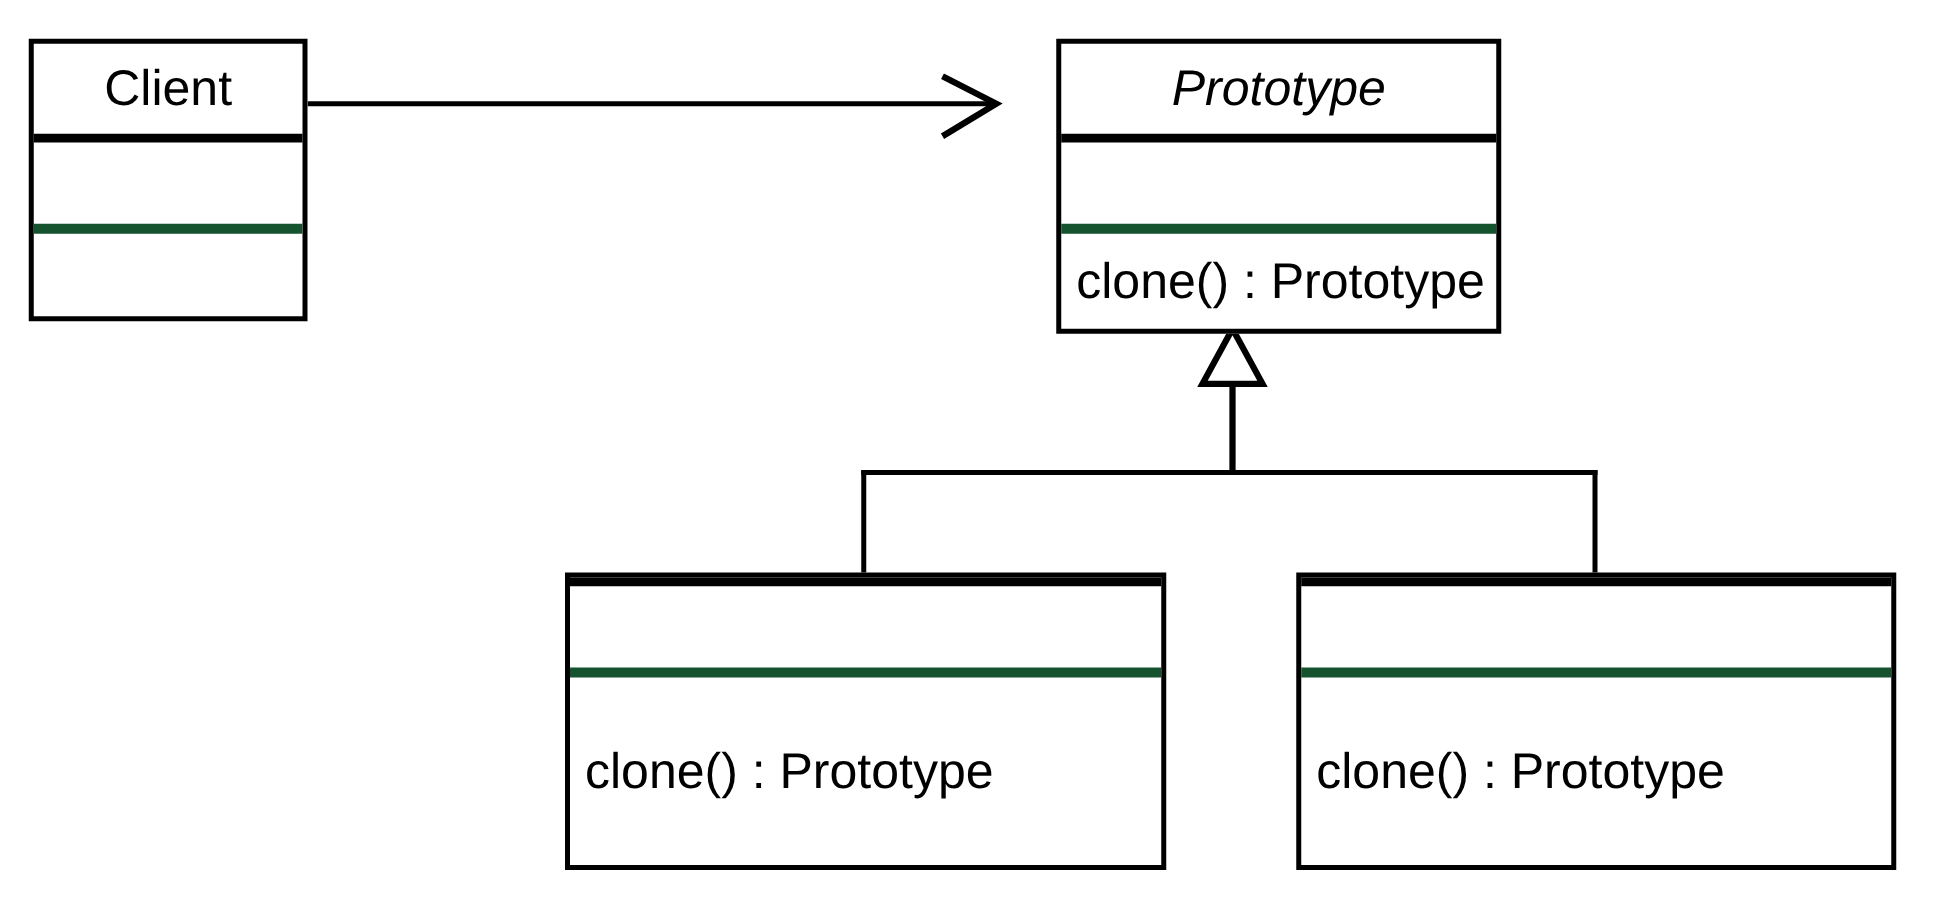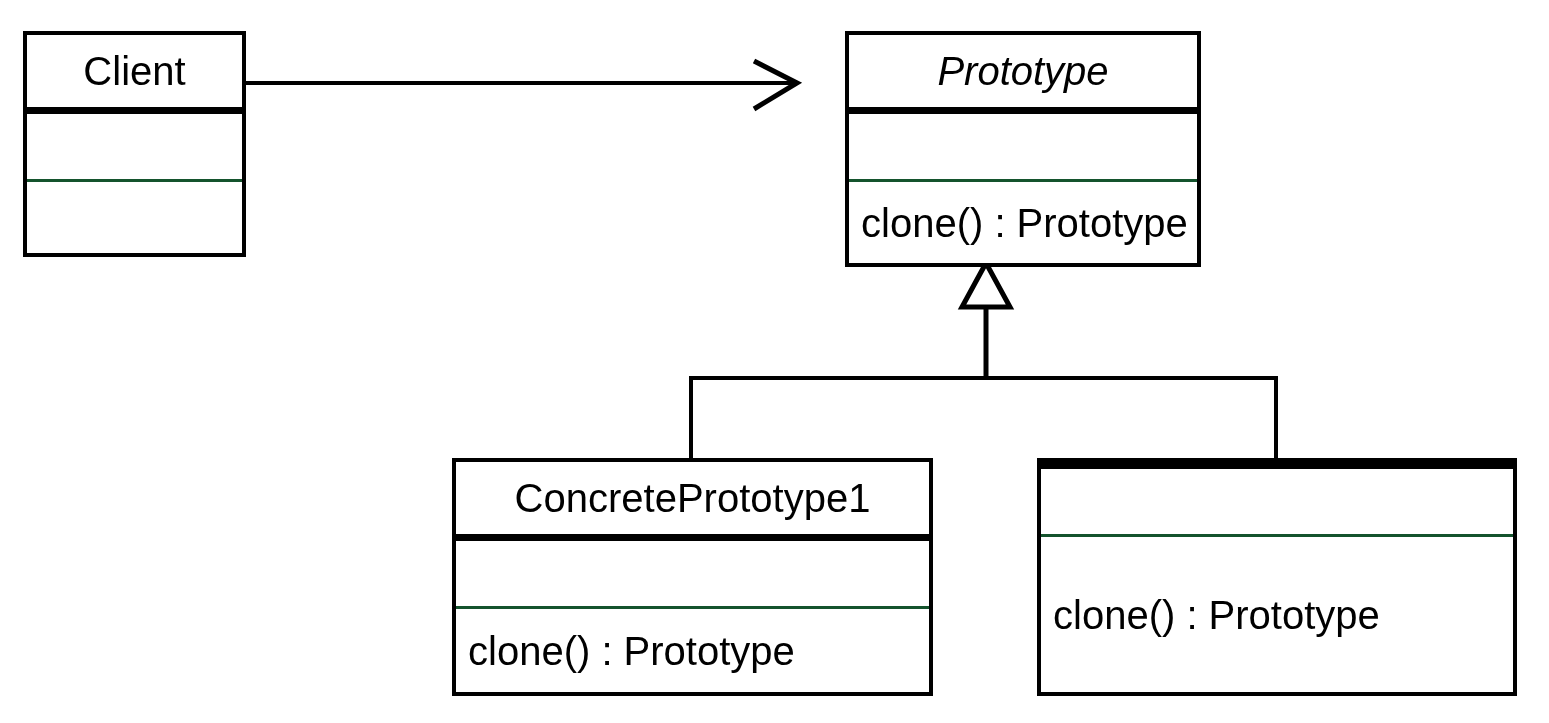--- a/index.html
+++ b/index.html
@@ -46,21 +46,21 @@
   }
   .name-abstract {
     font-style: italic;
   }
   .attributes-compartment {
     height: 72px;
     border-top: 7px solid #000000;
   }
   .methods-compartment {
     flex: 1;
-    border-top: 3px solid #14532d;
+    border-top: 8px solid #14532d;
     display: flex;
     align-items: center;
     padding-left: 12px;
     font-size: 40px;
     line-height: 1;
   }
   
   .box-client            { left: 23px;   top: 31px;  width: 223px; height: 226px; }
   .box-prototype         { left: 797px;  top: 31px;  width: 356px; height: 236px; margin-left: 48px; }
   .box-concrete1         { left: 452px;  top: 458px; width: 481px; height: 238px; }
@@ -95,23 +95,20 @@
     <div class="compartment name-compartment">
       <span class="name-abstract">Prototype</span>
     </div>
     <div class="compartment attributes-compartment"></div>
     <div class="compartment methods-compartment">
       <span>clone() : Prototype</span>
     </div>
   </div>
 
   <div class="class-box box-concrete1">
-    <div class="compartment name-compartment">
-      <span>ConcretePrototype1</span>
-    </div>
     <div class="compartment attributes-compartment"></div>
     <div class="compartment methods-compartment">
       <span>clone() : Prototype</span>
     </div>
   </div>
 
   <div class="class-box box-concrete2">
     <div class="compartment attributes-compartment"></div>
     <div class="compartment methods-compartment">
       <span>clone() : Prototype</span>

